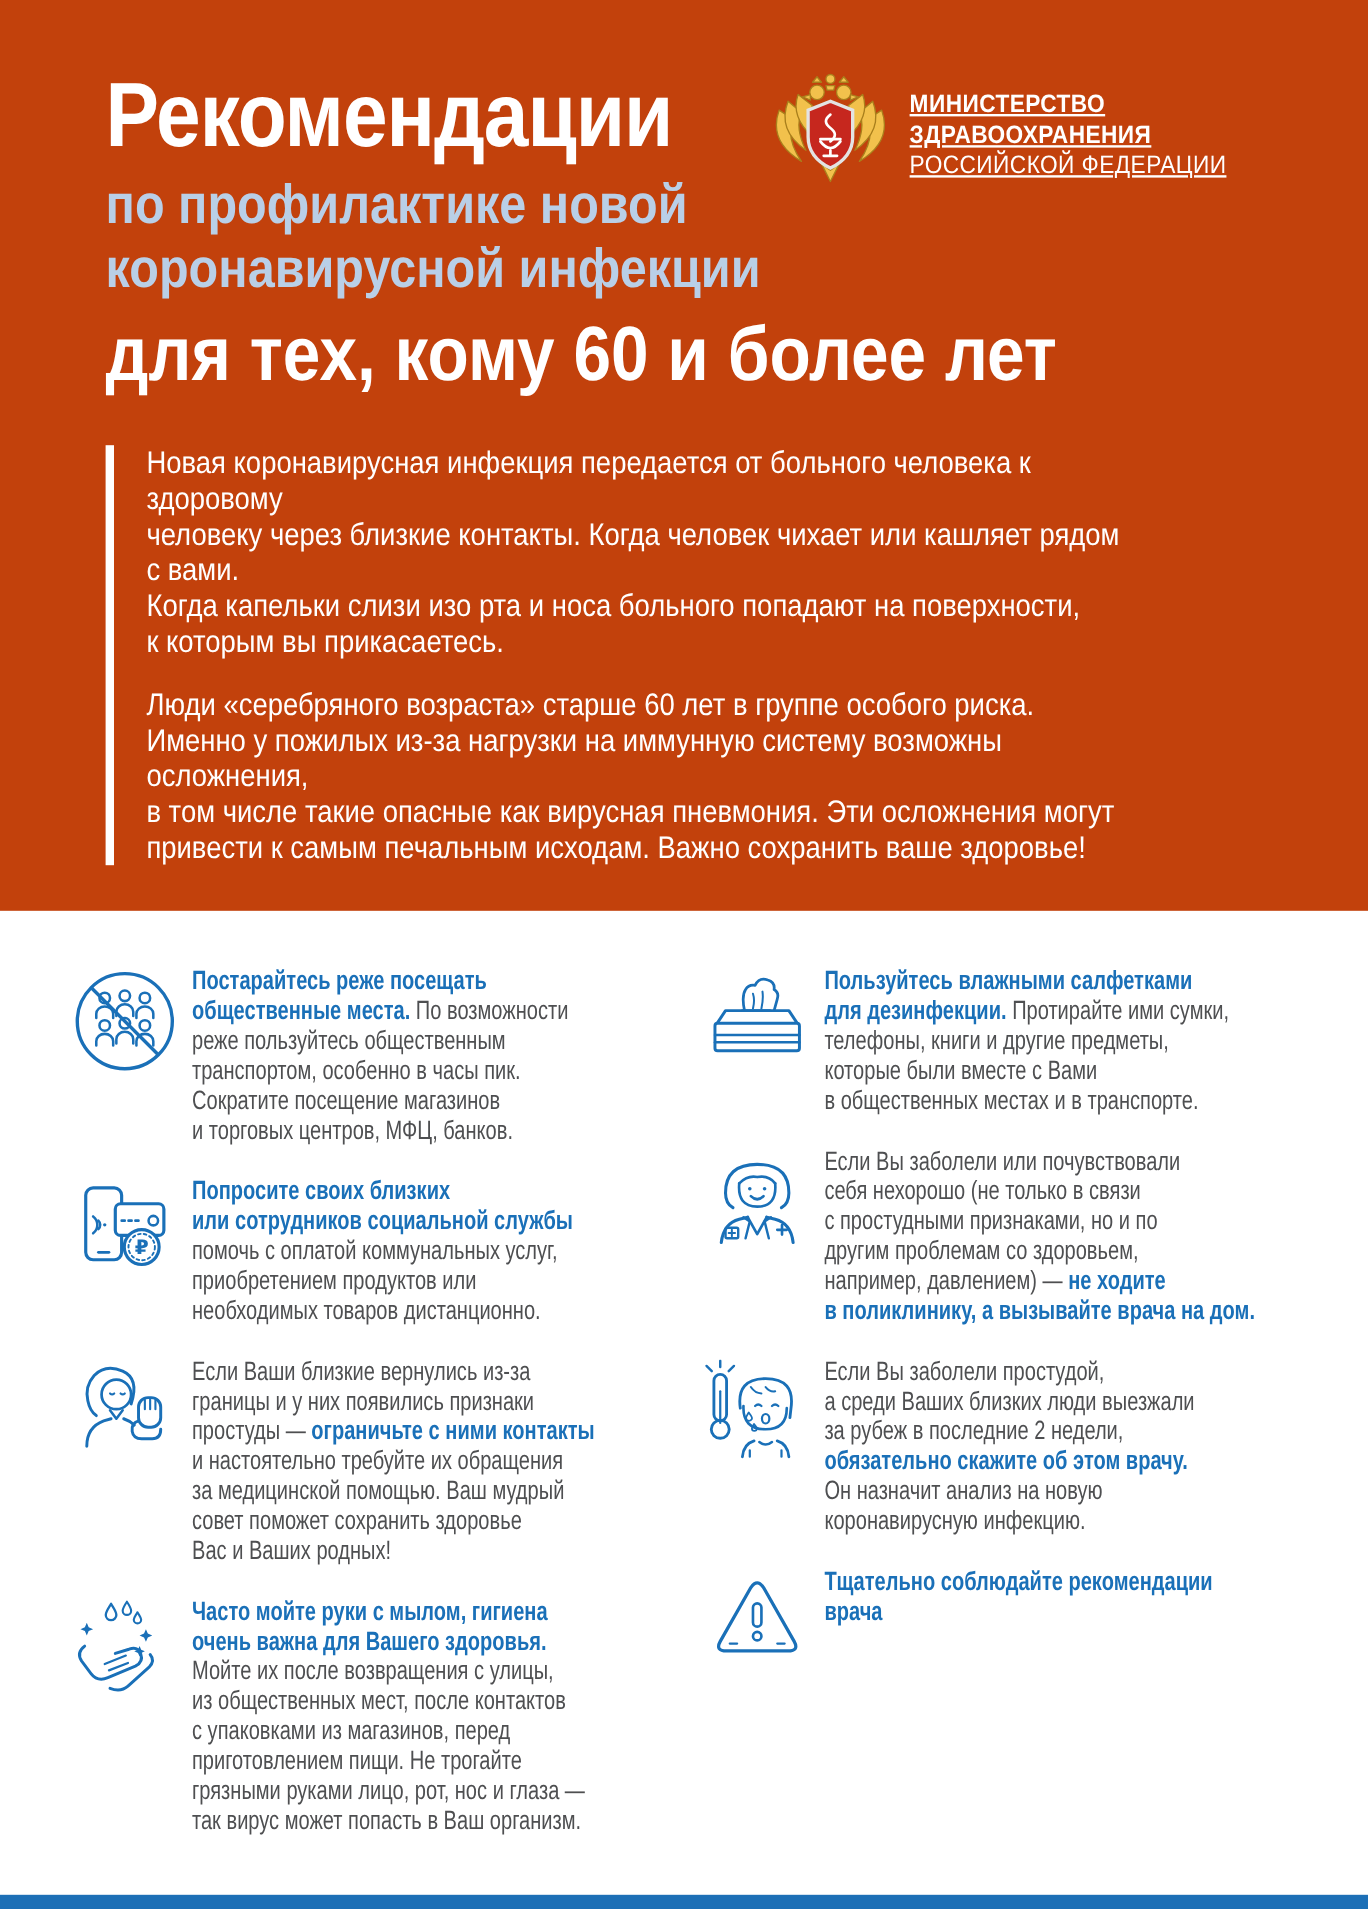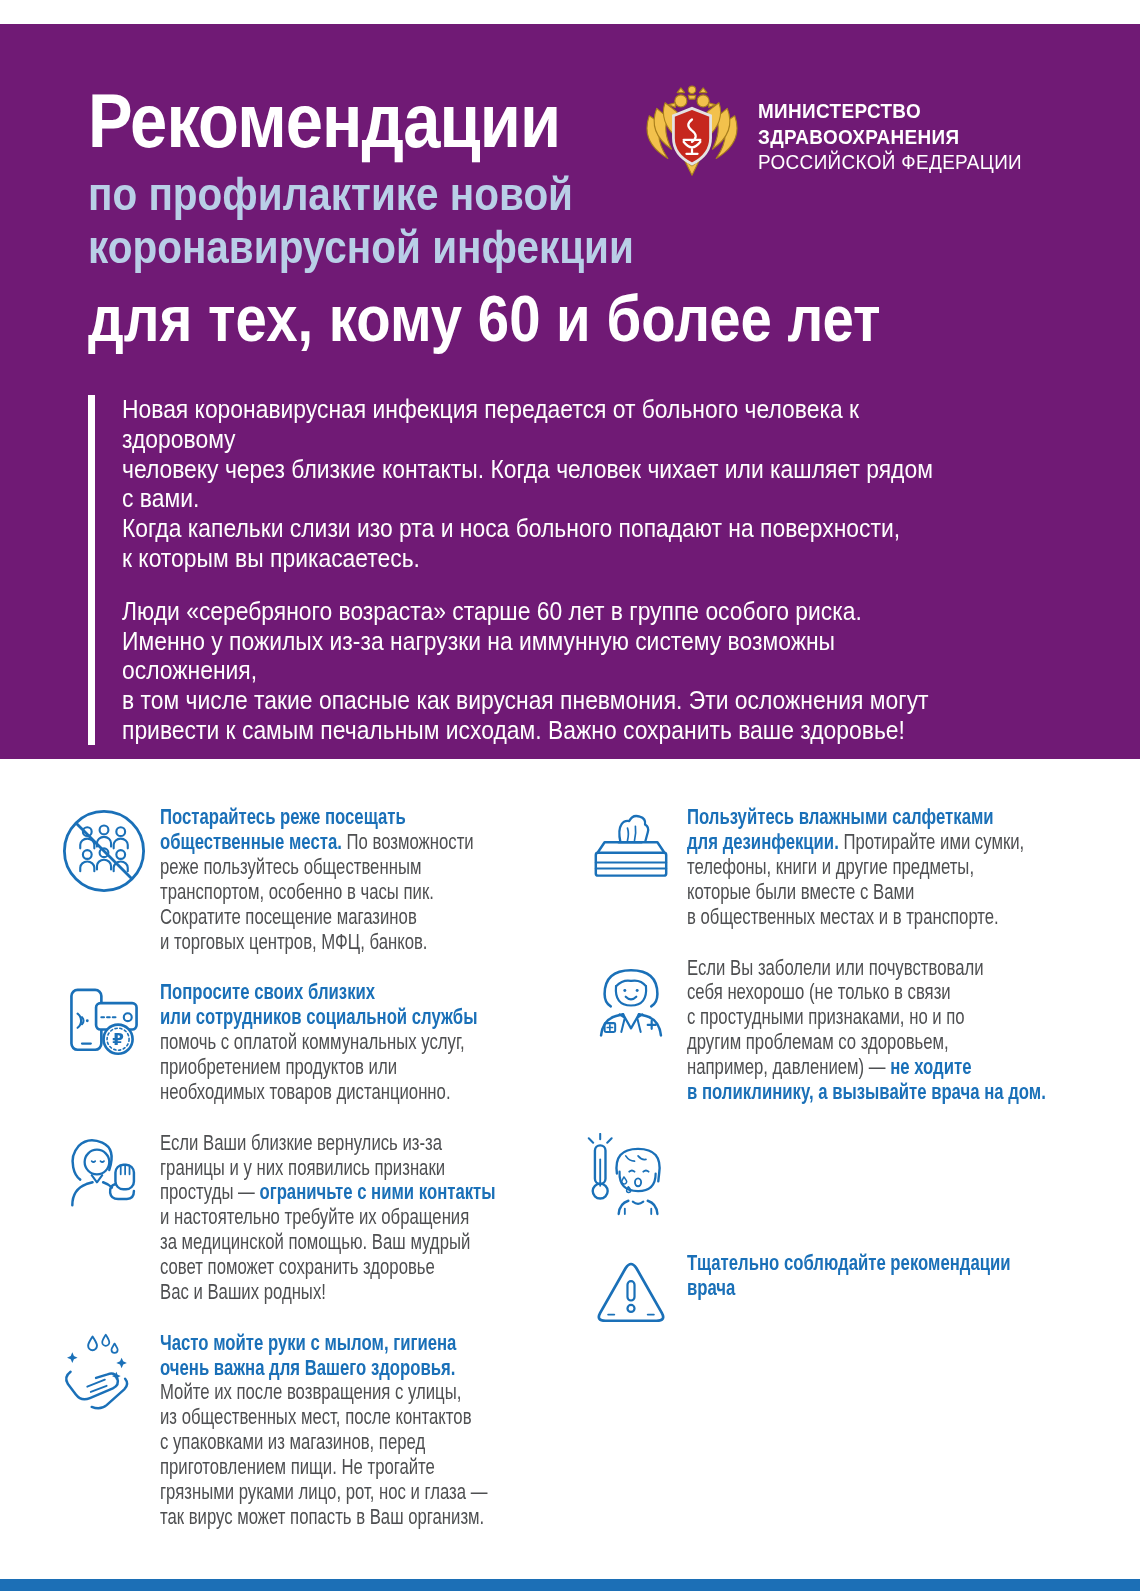--- a/index.html
+++ b/index.html
@@ -1,30 +1,30 @@
 <!DOCTYPE html>
 <html><head>
 <meta charset="utf-8">
 <style>
   html,body{margin:0;padding:0;background:#fff;}
   .poster{
     position:relative; width:1140px; height:1591px; background:#fff;
     font-family:"Liberation Sans","DejaVu Sans",sans-serif; overflow:hidden;
   }
   
-  .hero{ background:#701a75; color:#fff; padding:58px 80px 14px 88px;margin-top:24px; }
+  .hero{ background:#c2410c; color:#fff; padding:58px 80px 38px 88px; }
   .hero-top{ position:relative; }
   .cx88{ transform:scaleX(.88); transform-origin:0 0; width:113.5%; }
   .cx76{ transform:scaleX(.76); transform-origin:0 0; width:131%; }
   .cx90{ transform:scaleX(.90); transform-origin:0 0; width:111%; }
   h1.title{ margin:0; font-size:76px; line-height:1.02; font-weight:700; letter-spacing:-1px; }
   .subtitle{ margin-top:8px; font-size:46px; line-height:1.16; font-weight:700;
              color:#B9CFE7; white-space:pre-line; }
   .audience{ margin-top:12px; font-size:64px; line-height:1.05; font-weight:700; white-space:pre-line; }
-  .ministry{ position:absolute; top:2px; right:0; display:flex; align-items:flex-start; gap:14px; width:420px; }
+  .ministry{ position:absolute; top:2px; right:0; display:flex; align-items:flex-start; gap:14px; width:420px;text-decoration:underline; }
   .ministry-emblem{ flex:0 0 104px; }
   .ministry-name{ font-size:21px; line-height:1.22; letter-spacing:.4px; padding-top:14px; white-space:pre-line; }
   .ministry-name .b{ font-weight:700; }
   .intro{ display:flex; margin-top:42px; }
   .intro-bar{ flex:0 0 7px; background:#fff; margin-right:27px; }
   .intro-text{ font-size:26px; line-height:1.14; }
   .intro-text p{ margin:0 0 24px; white-space:pre-line; }
   .intro-text p:last-child{ margin-bottom:0; }
   
   .grid{ display:flex; gap:22px; padding:46px 35px 0 60px; }
@@ -256,20 +256,28 @@
               <path d="M44,26 q4,6 10,6 M58,26 q4,5 9,4" stroke-width="1.9"></path>
               <path d="M48,44 q3,-3 6,0 M64,44 q3,-3 6,0" stroke-width="2.1"></path>
               <ellipse cx="58" cy="56" rx="3.5" ry="4.5" stroke-width="2.1"></ellipse>
               <path d="M42,50 c-1.5,2.5 -2.5,3.8 -2.5,5.2 a2.8,2.8 0 0 0 5.6,0 c0,-1.4 -1.5,-2.7 -3.1,-5.2z" stroke-width="1.7"></path>
               <path d="M47,61 c-1.2,2 -2,3 -2,4.2 a2.3,2.3 0 0 0 4.6,0 c0,-1.2 -1.2,-2.2 -2.6,-4.2z" stroke-width="1.7"></path>
               <path d="M36,92 q1,-12 11,-15 m22,0 q10,3 11,15" stroke-width="2.7"></path>
               <path d="M52,78 q6,5 12,0" stroke-width="2.3"></path>
               <line x1="43" y1="86" x2="43" y2="92" stroke-width="2.1"></line>
               <line x1="73" y1="86" x2="73" y2="92" stroke-width="2.1"></line>
             </svg></div>
+          <div class="card-text">
+            <div class="inner cx76"><span class="seg">Если Вы заболели простудой,
+а среди Ваших близких люди выезжали
+за рубеж в последние 2 недели,
+</span><span class="seg bold">обязательно скажите об этом врачу.</span><span class="seg">
+Он назначит анализ на новую
+коронавирусную инфекцию.</span></div>
+          </div>
         </div>
         <div class="card">
           <div class="card-icon"><svg viewBox="0 0 100 100" width="88" height="88" fill="none" stroke="#1A70B8" stroke-width="3" stroke-linecap="round" stroke-linejoin="round">
               <path d="M44,17 q6,-9 12,0 l29,51 q5,9 -6,9 H21 q-11,0 -6,-9 Z" stroke-width="3.1"></path>
               <rect x="46" y="32" width="8" height="22" rx="4" stroke-width="2.5"></rect>
               <circle cx="50" cy="63" r="4" stroke-width="2.5"></circle>
               <path d="M24,70 h7 M69,70 h7" stroke-width="2.1"></path>
             </svg></div>
           <div class="card-text">
             <div class="inner cx76"><span class="seg bold">Тщательно соблюдайте рекомендации

